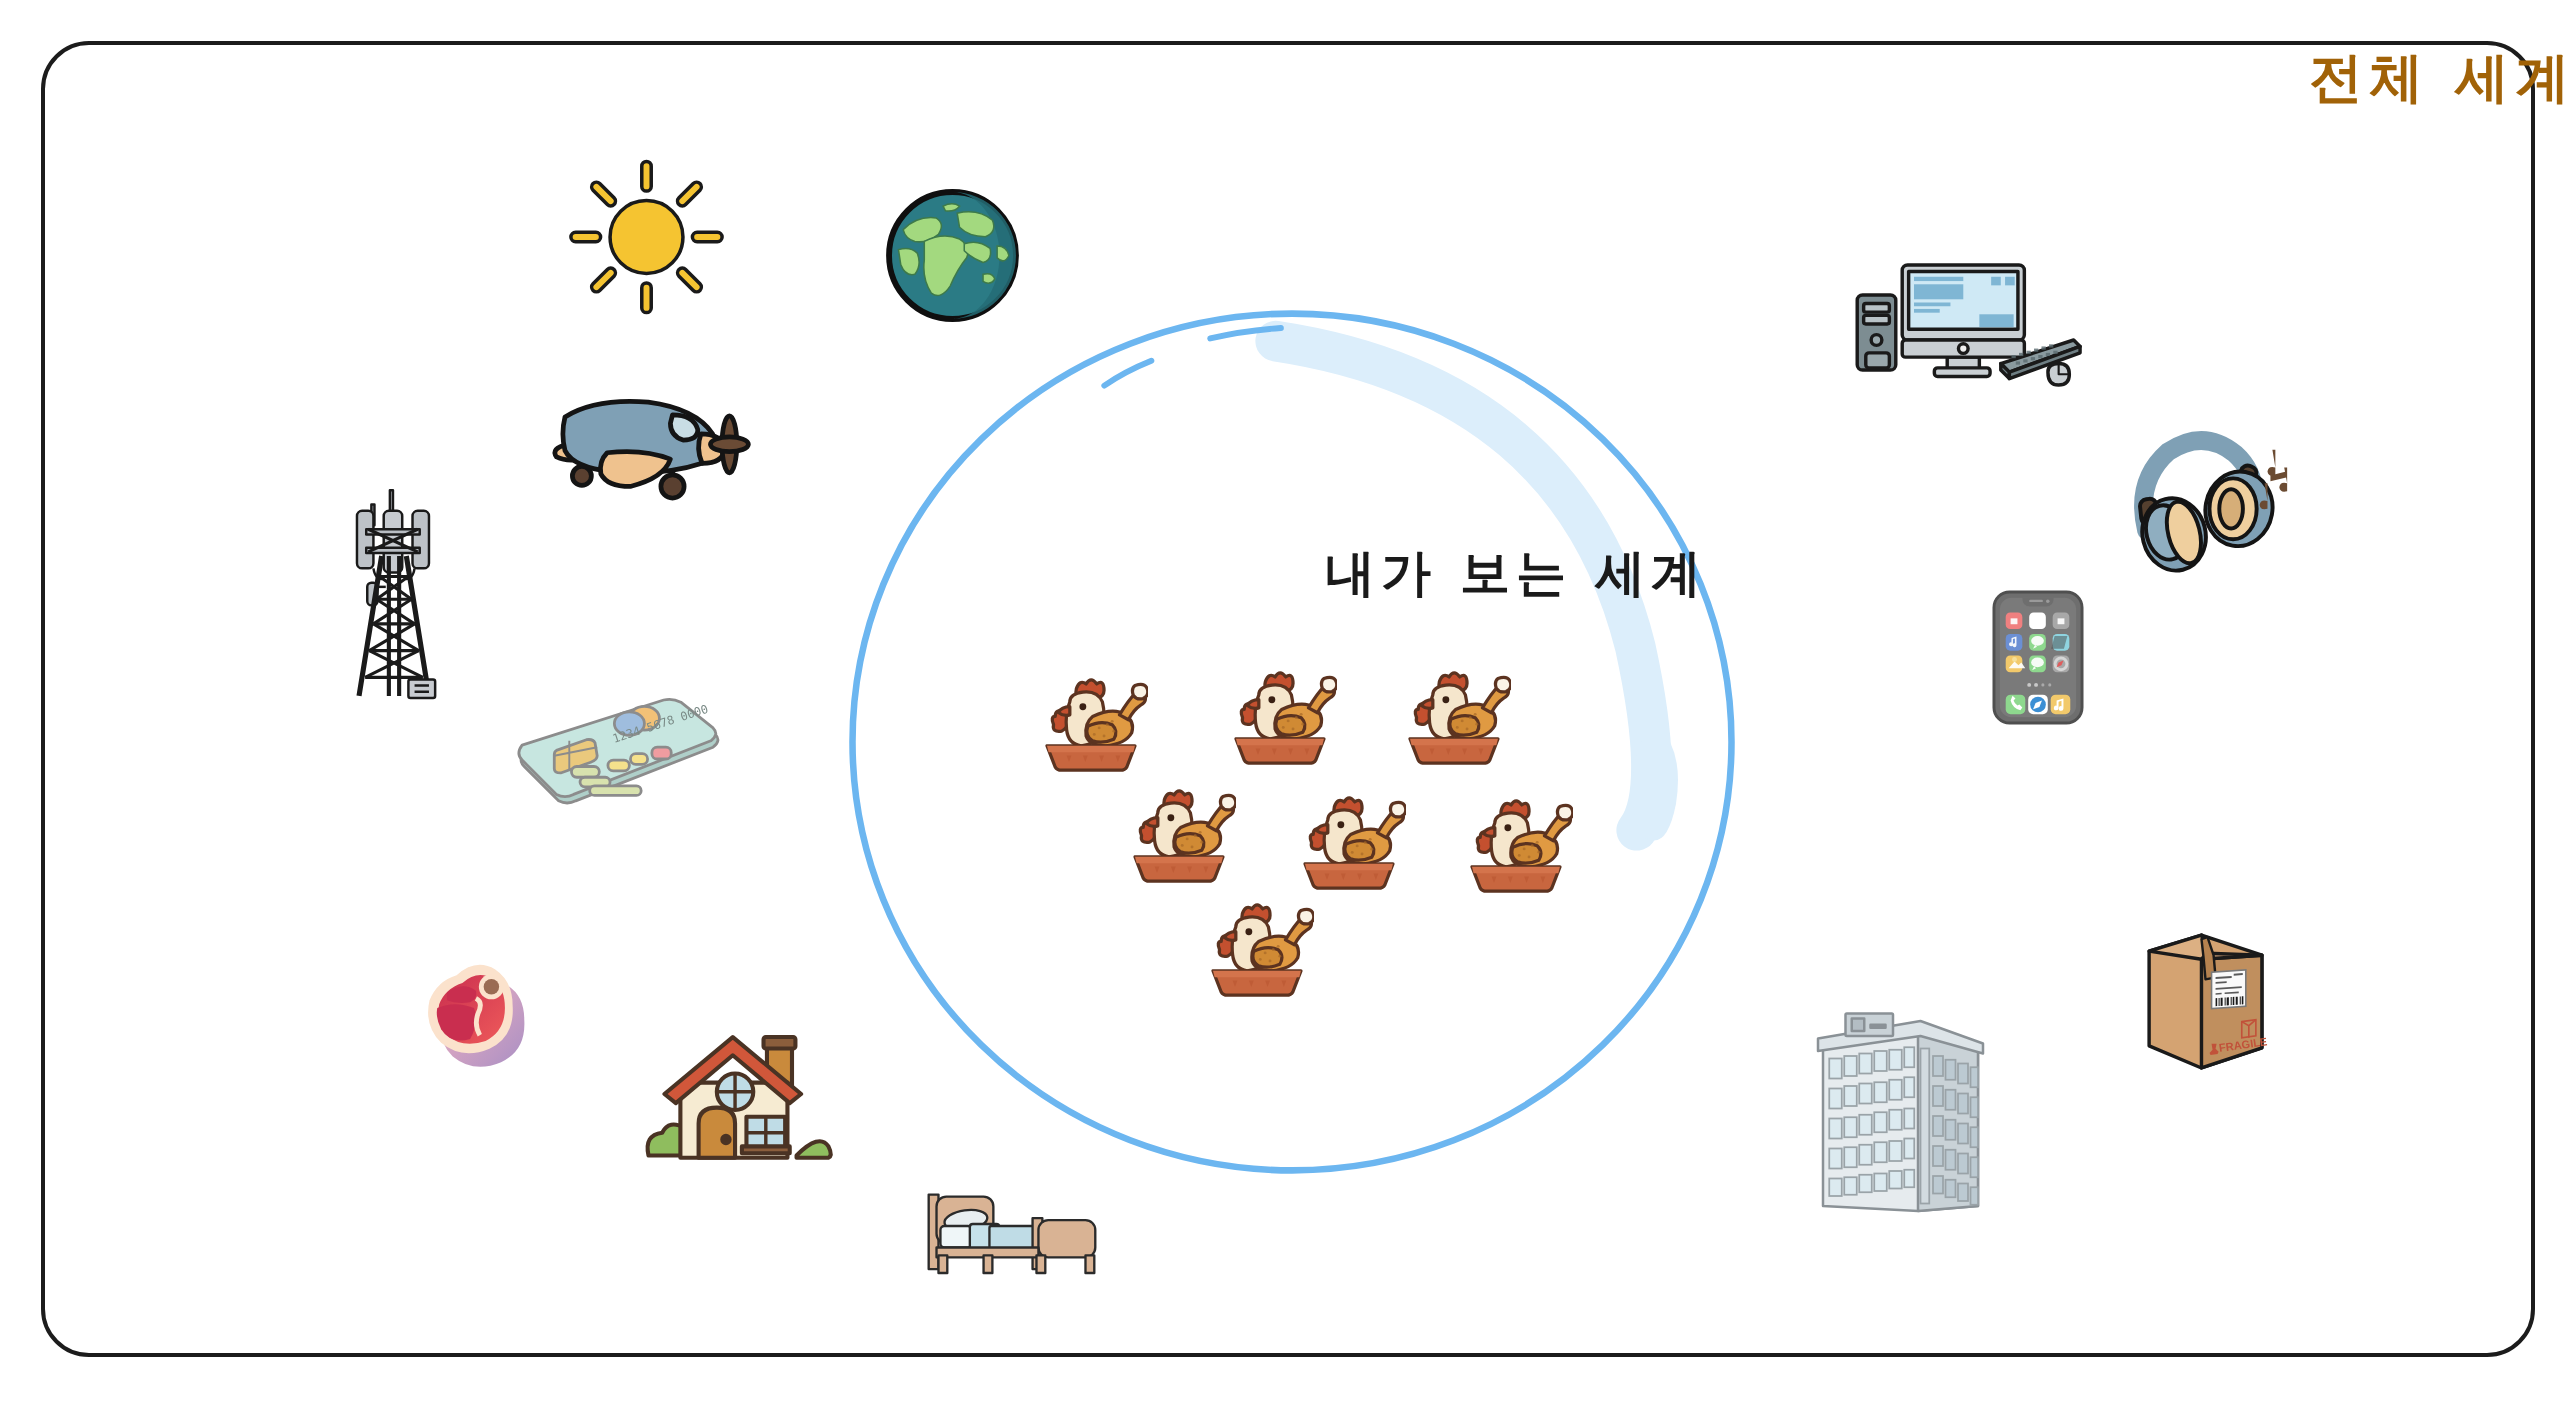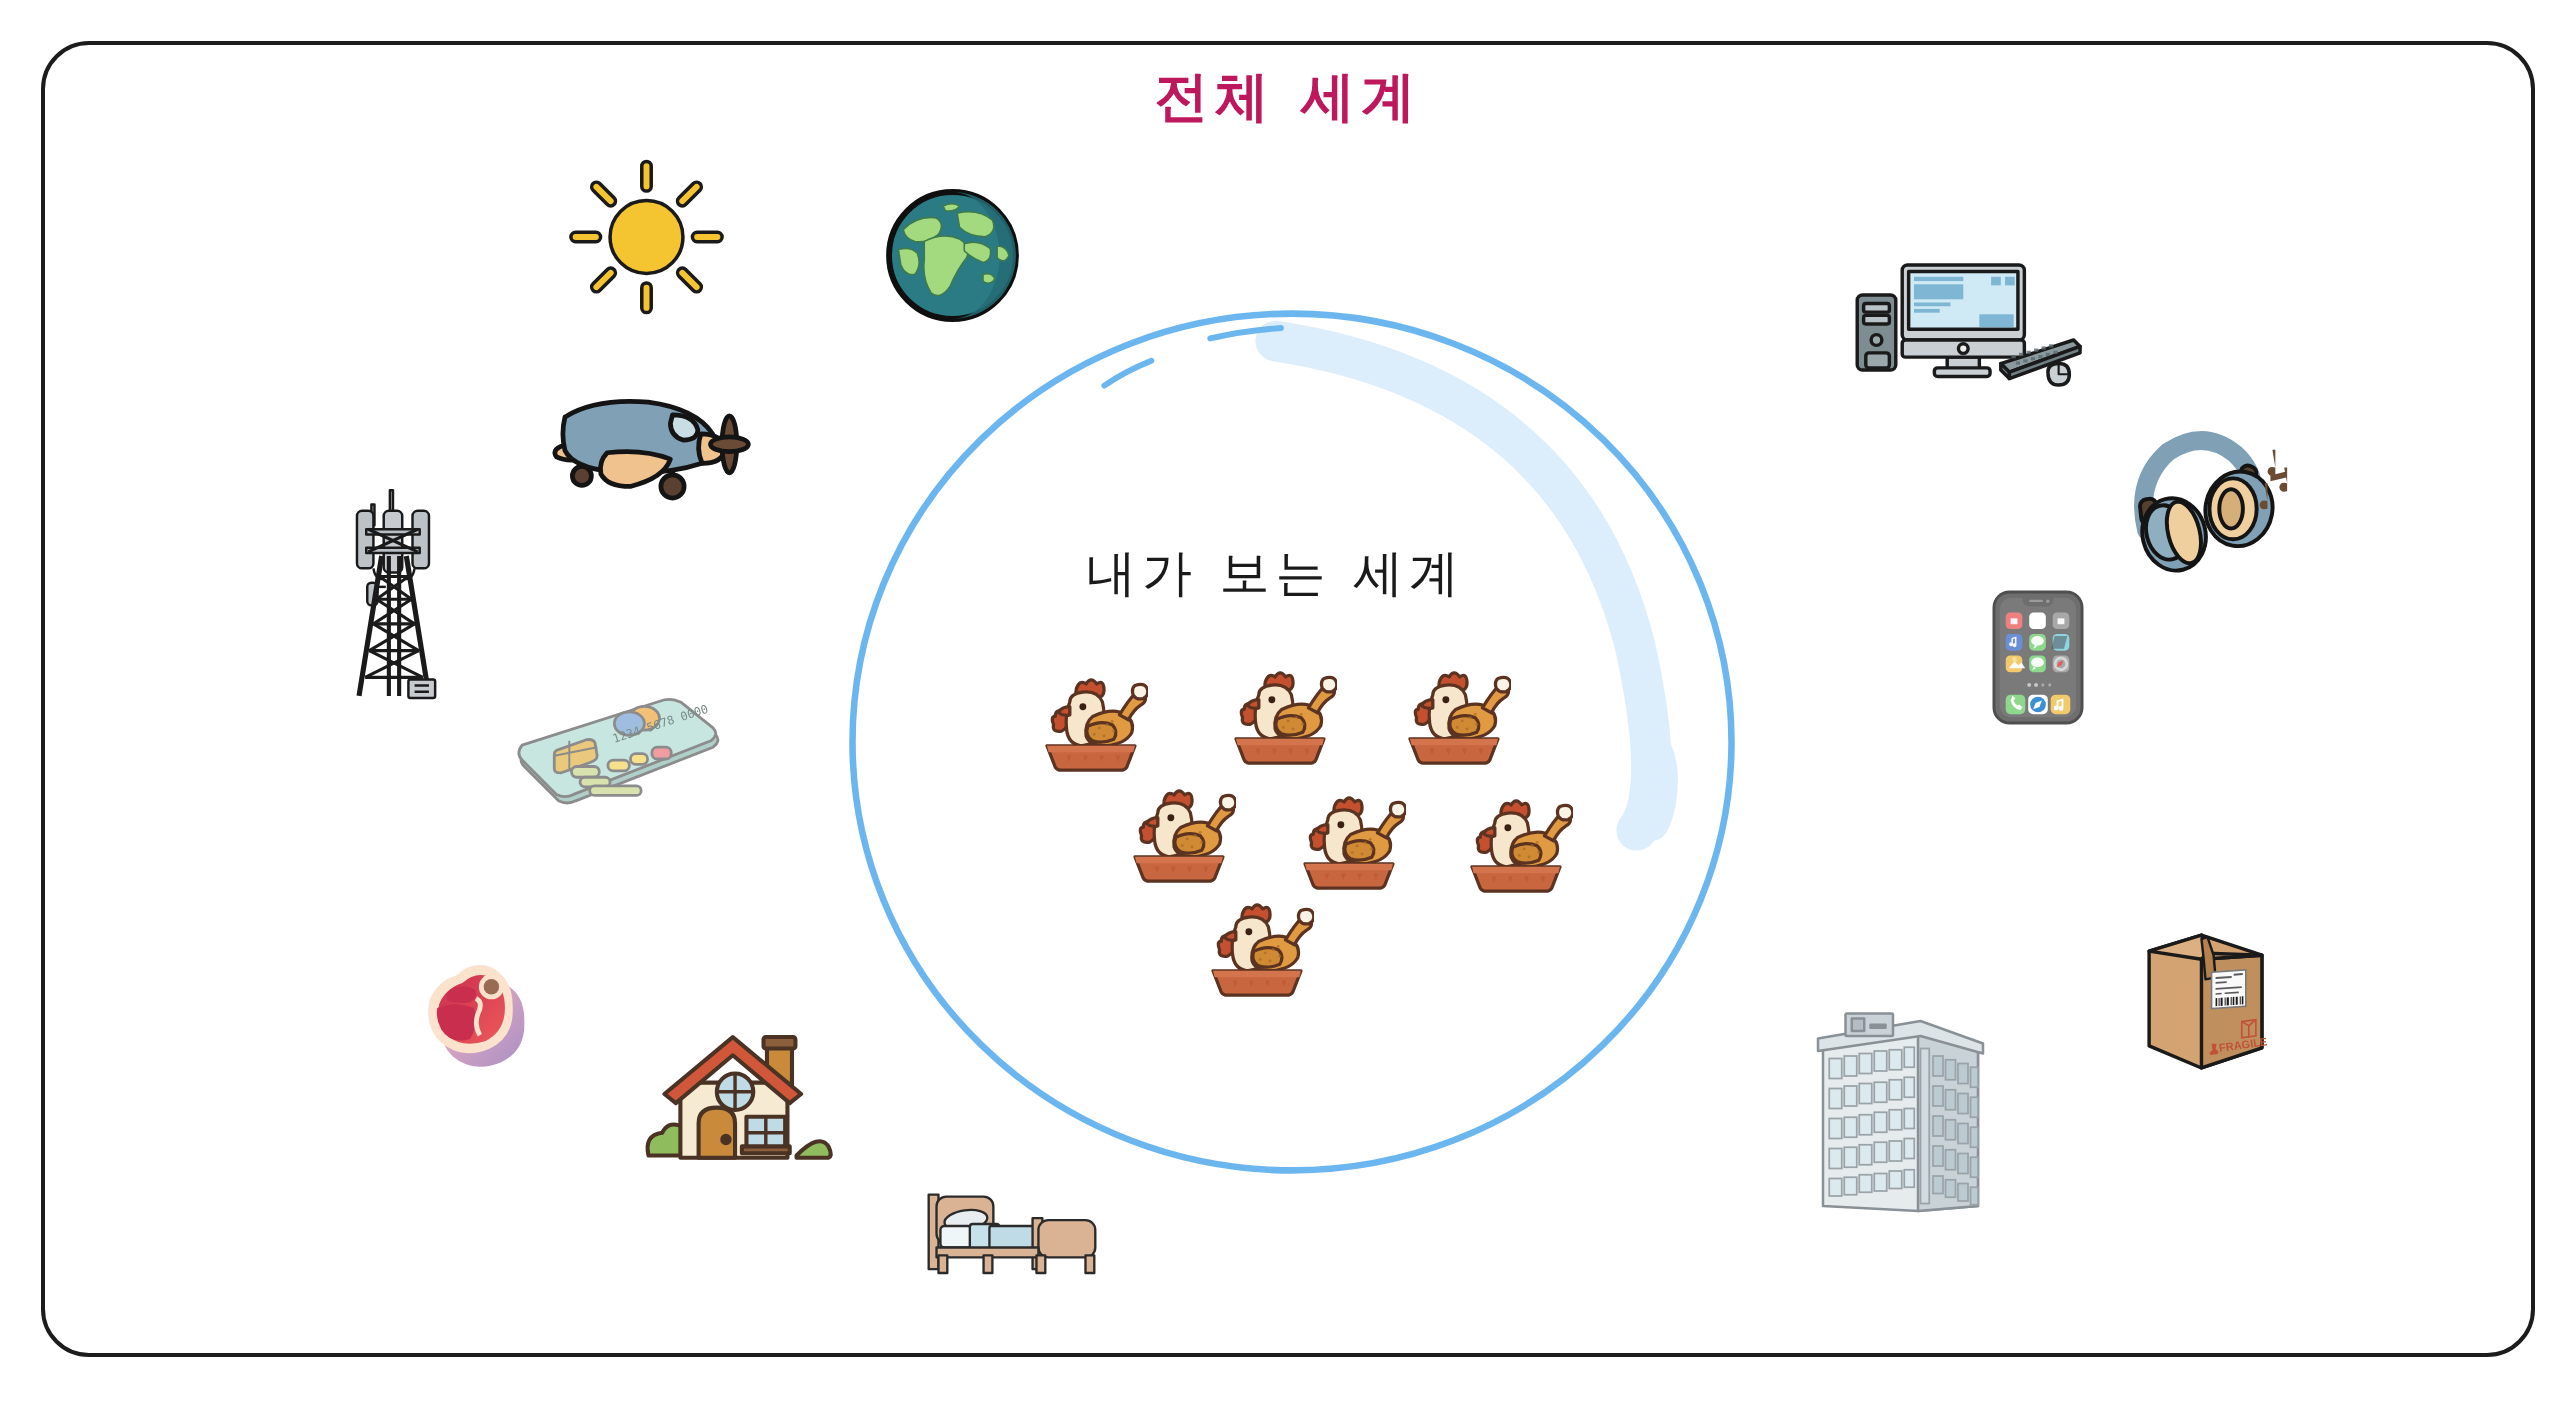--- a/index.html
+++ b/index.html
@@ -27,37 +27,37 @@
     height: 1316px;
     border: 4.6px solid #1c1c1c;
     border-radius: 48px;
     box-sizing: border-box;
     background: #ffffff;
   }
   
   .title-outer {
     position: absolute;
     left: 0;
-    top: 61px;
+    top: 42px;
     width: 2576px;
-    text-align: center;
+    text-align: right;
     font-size: 54px;
     font-weight: 700;
-    color: #be185d;
+    color: #a16207;
     letter-spacing: 6.5px;
     white-space: nowrap;
   }
   .title-inner {
     position: absolute;
     left: 844px;
     top: 540px;
     width: 863px;
-    text-align: center;
+    text-align: right;
     font-size: 50px;
-    font-weight: 400;
+    font-weight: 700;
     color: #1a1a1a;
     letter-spacing: 5.9px;
     white-space: nowrap;
   }
   
   .bubble-wrap {
     position: absolute;
     left: 844px;
     top: 307px;
     width: 896px;

